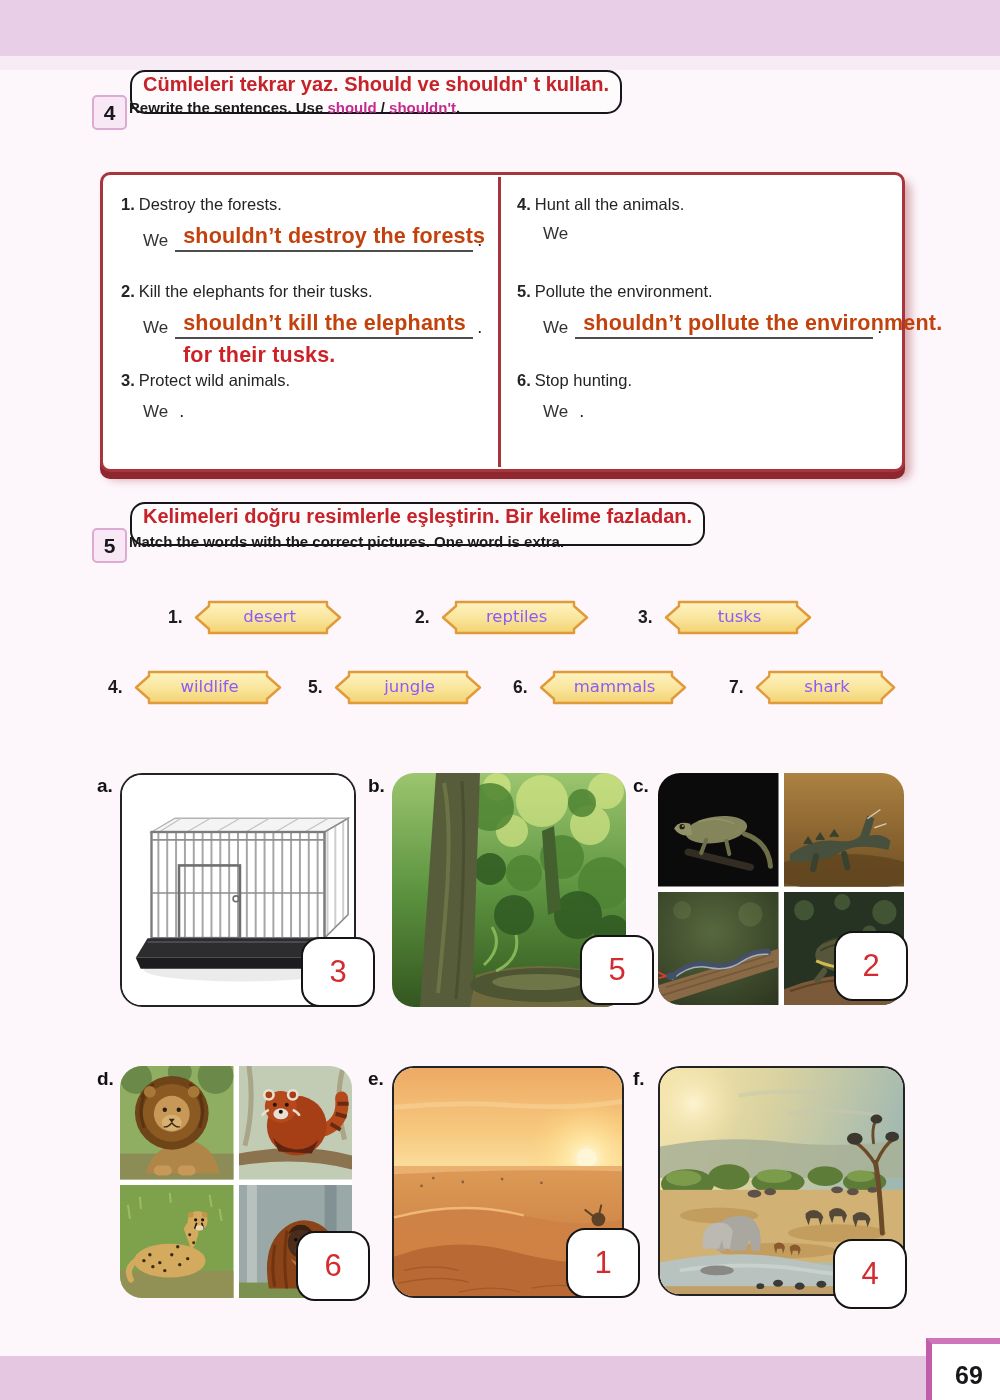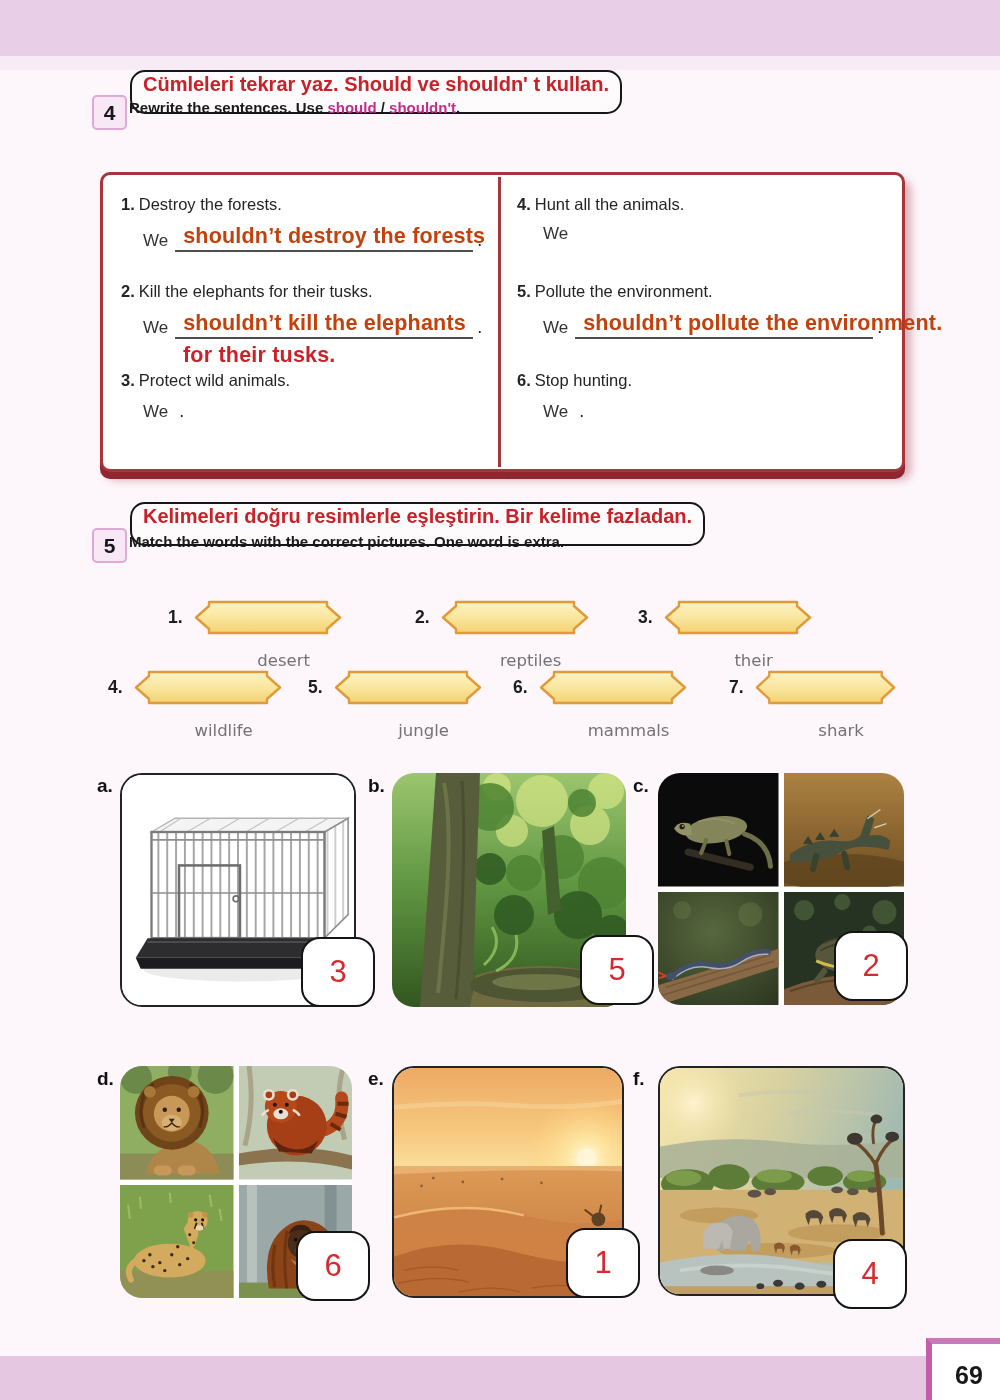--- a/index.html
+++ b/index.html
@@ -33,22 +33,22 @@
   .red{position:absolute;left:8px;bottom:1px;color:#c2410c;font-size:21.5px;font-weight:bold;
        white-space:nowrap;letter-spacing:.2px;}
   .line2{position:absolute;color:#cb2127;font-size:21.5px;font-weight:bold;white-space:nowrap;letter-spacing:.2px;}
   .tail{font-size:18px;color:#222;margin-left:4px;}
 
   
   .word{position:absolute;display:flex;align-items:center;gap:10px;}
   .wnum{font-size:17.5px;font-weight:bold;color:#1c1c1c;}
   .banner{position:relative;width:150px;height:37px;}
   .banner svg{position:absolute;left:0;top:0;}
-  .wlabel{position:absolute;left:16px;top:0;width:150px;height:35px;display:flex;align-items:center;
-          justify-content:center;font-family:"DejaVu Sans",sans-serif;font-size:16.5px;color:#737373;margin-top:44px;}
+  .wlabel{position:absolute;left:2px;top:0;width:150px;height:35px;display:flex;align-items:center;
+          justify-content:center;font-family:"DejaVu Sans",sans-serif;font-size:16.5px;color:#8b5cf6;}
 
   
   .plabel{position:absolute;font-size:19px;font-weight:bold;color:#111;}
   .pic{position:absolute;border-radius:22px;}
   .photo{position:absolute;inset:0;border-radius:22px;overflow:hidden;background:#fff;}
   .photo svg{display:block;width:100%;height:100%;}
   .bordered{border:2px solid #232323;}
   .grid2{display:grid;grid-template-columns:1fr 1fr;grid-template-rows:1fr 1fr;gap:5px;
          background:#fff;position:absolute;inset:0;border-radius:22px;overflow:hidden;}
   .grid2 svg{display:block;width:100%;height:100%;}
@@ -153,21 +153,21 @@
     </svg>
     <span class="wlabel">reptiles</span>
   </div>
 </div>
 <div class="word" style="left:638px;top:599px;">
   <span class="wnum">3.</span>
   <div class="banner">
     <svg width="150" height="37" viewBox="0 0 150 37">
       <path d="M16,3 H134 V7 L147,18.5 L134,30 V34 H16 V30 L3,18.5 L16,7 Z" fill="url(#bfill)" stroke="#e09a3a" stroke-width="2.4" stroke-linejoin="round"></path>
     </svg>
-    <span class="wlabel">their</span>
+    <span class="wlabel">tusks</span>
   </div>
 </div>
 <div class="word" style="left:108px;top:669px;">
   <span class="wnum">4.</span>
   <div class="banner">
     <svg width="150" height="37" viewBox="0 0 150 37">
       <path d="M16,3 H134 V7 L147,18.5 L134,30 V34 H16 V30 L3,18.5 L16,7 Z" fill="url(#bfill)" stroke="#e09a3a" stroke-width="2.4" stroke-linejoin="round"></path>
     </svg>
     <span class="wlabel">wildlife</span>
   </div>

